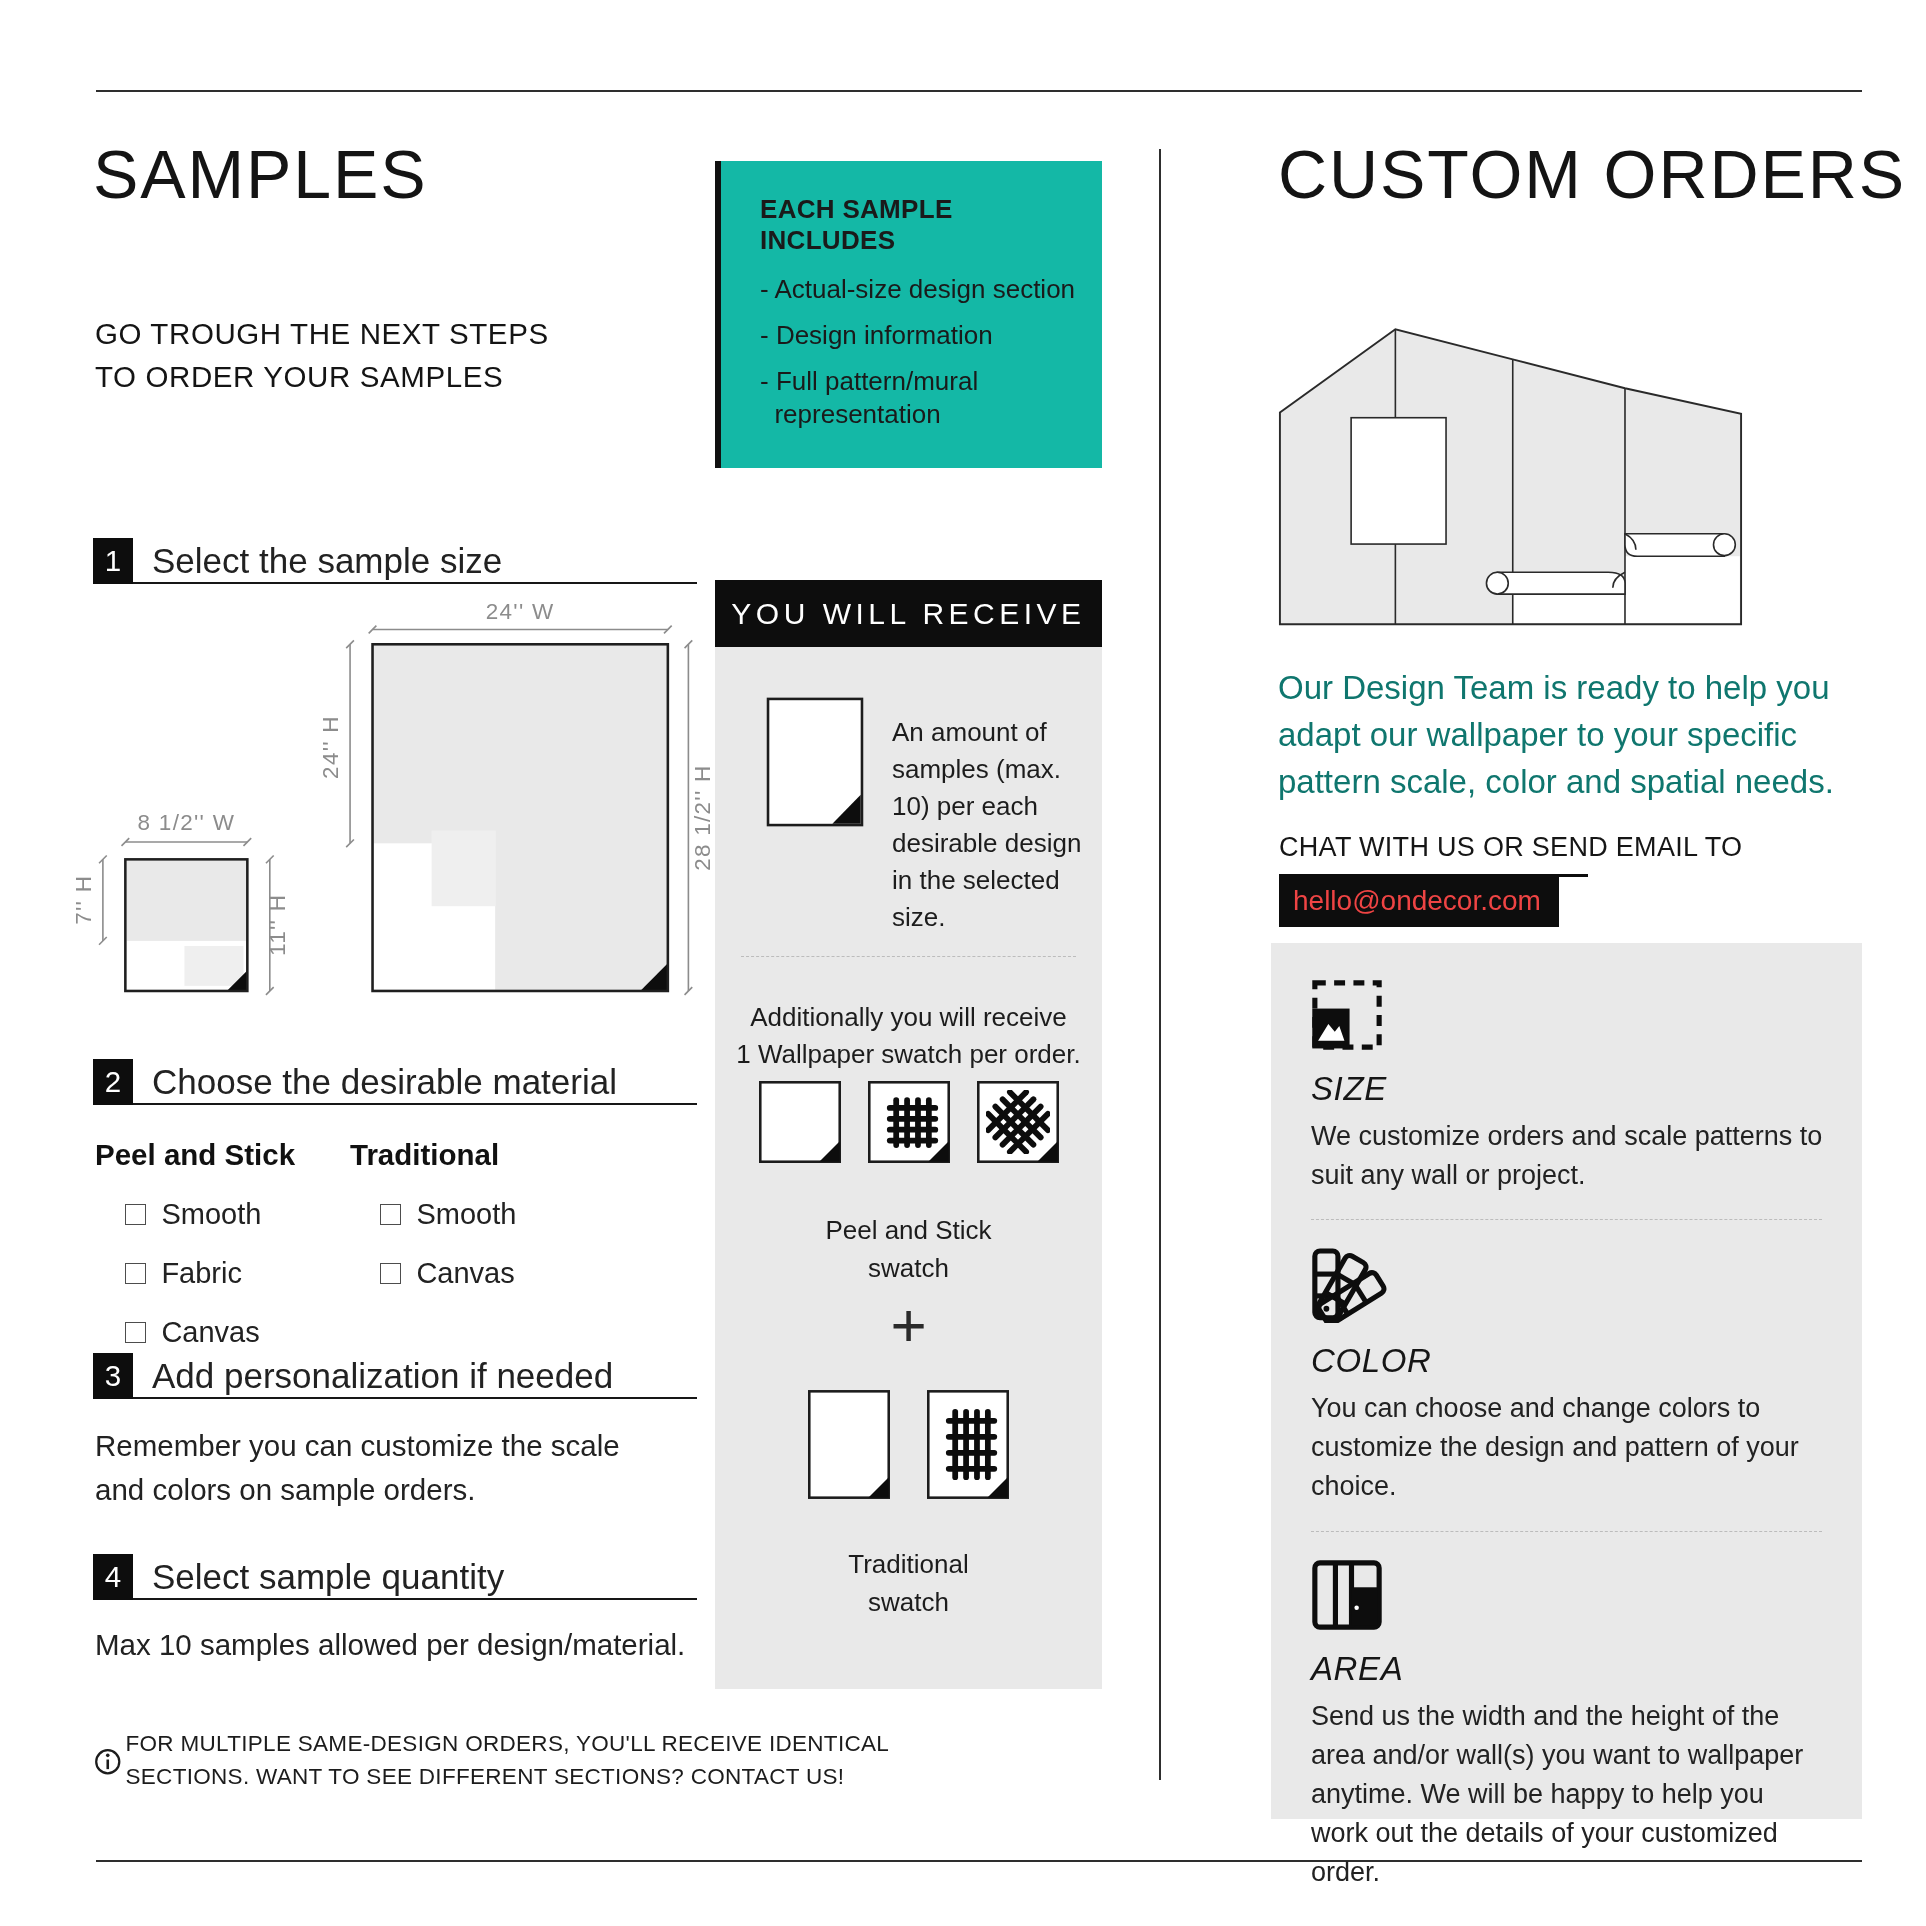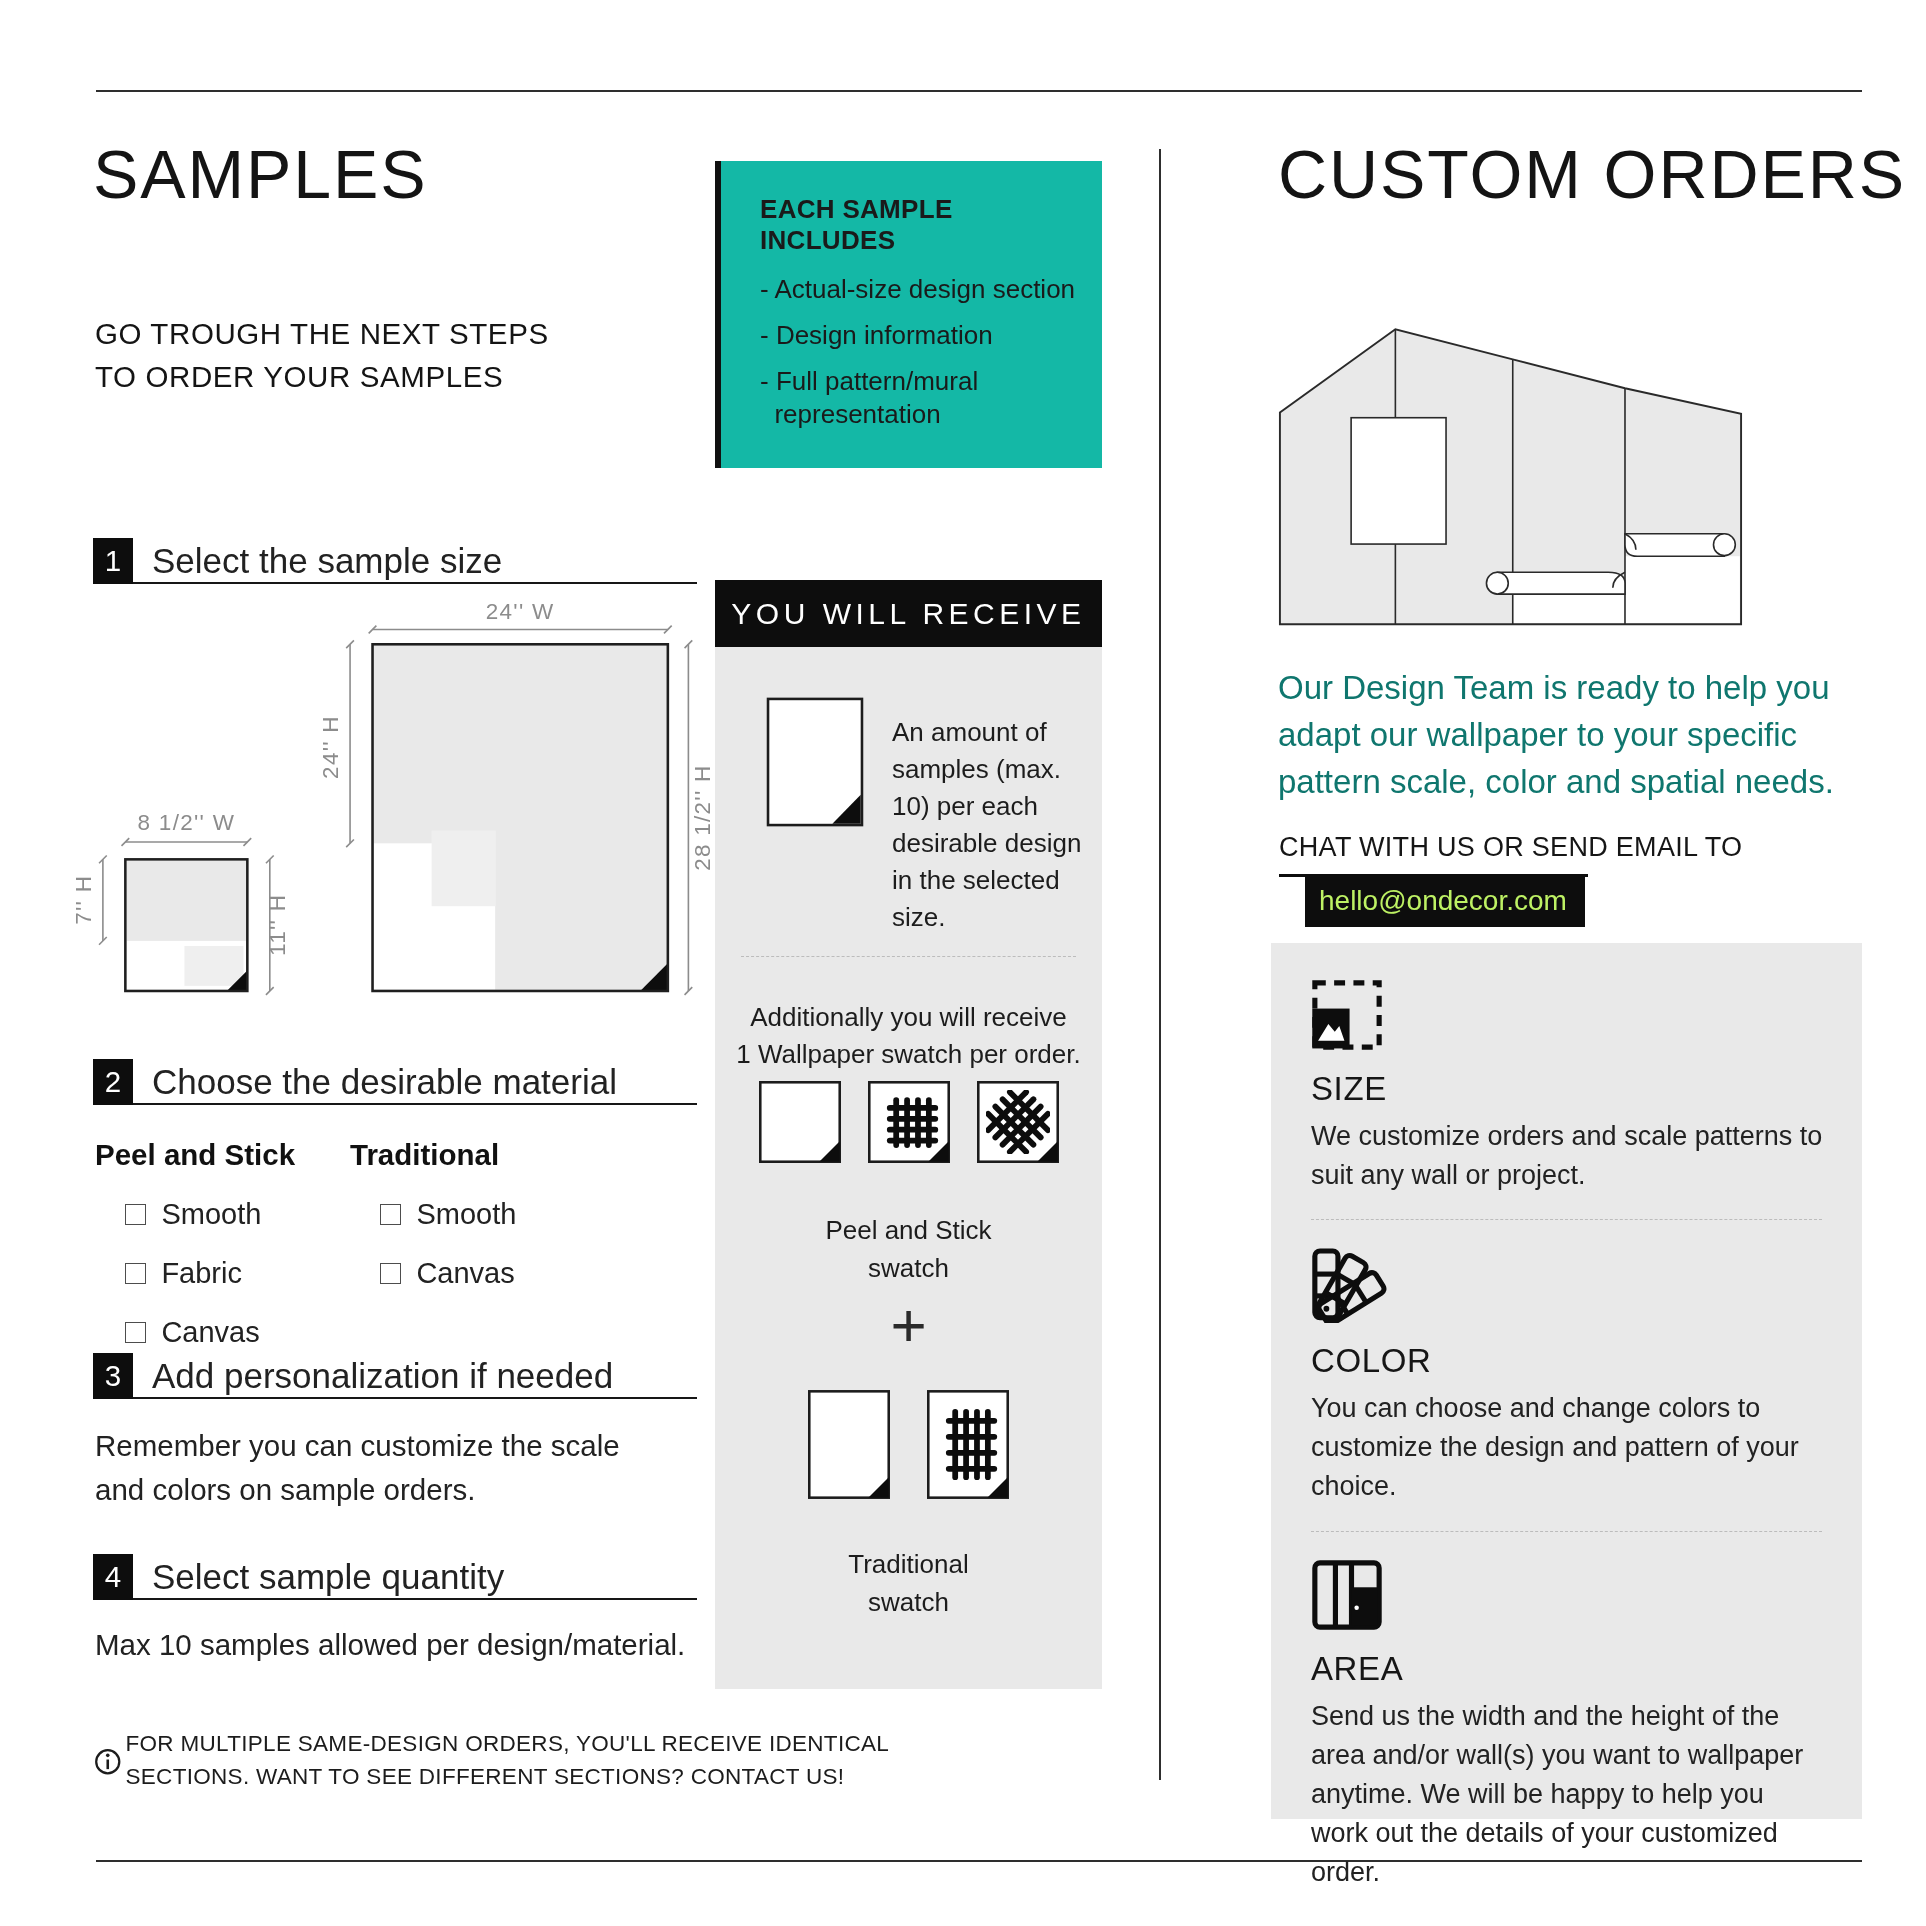--- a/index.html
+++ b/index.html
@@ -30,23 +30,23 @@
   .panel{background:#e9e9e9;}
   .receive-text{font-size:26px;line-height:1.42;color:#1c1c1c;}
   .center-text{width:100%;text-align:center;white-space:pre-line;}
   .caption{font-size:26px;line-height:1.45;color:#1c1c1c;}
   .plus{font-size:62px;font-weight:200;color:#2a2a2a;line-height:1;}
   .dashed{border-top:1.9px dashed #bcbcbc;height:0;}
   
   .intro{font-size:33px;line-height:1.42;color:#0f766e;}
   .chat-label{font-size:27px;letter-spacing:0.3px;color:#161616;}
   .email-wrap{border-top:3.9px solid #0d0d0d;}
-  .email-box{display:inline-block;background:#0d0d0d;color:#bef264;font-size:28px;padding:8.3px 18px 9.6px 14px;margin-left:26px;}
+  .email-box{display:inline-block;background:#0d0d0d;color:#ef4444;font-size:28px;padding:8.3px 18px 9.6px 14px;}
   .feature-box{background:#e9e9e9;padding:36px 40px;box-sizing:border-box;}
-  .feat-title{font-size:33px;letter-spacing:0.6px;margin-top:16.7px;color:#161616;}
+  .feat-title{font-size:33px;letter-spacing:0.6px;margin-top:16.7px;color:#161616;font-style:italic;}
   .feat-body{font-size:27px;line-height:1.45;margin-top:9px;color:#222;width:514px;}
   .feat-div{border-top:1.9px dashed #bcbcbc;margin:24.4px 0 27px 0;}
   
   .footnote{display:flex;gap:3px;align-items:center;}
   .footnote-text{font-size:22.5px;line-height:1.45;letter-spacing:0.3px;white-space:pre-line;color:#1c1c1c;}
 </style>
 </head>
 <body>
 
 <div class="page">

